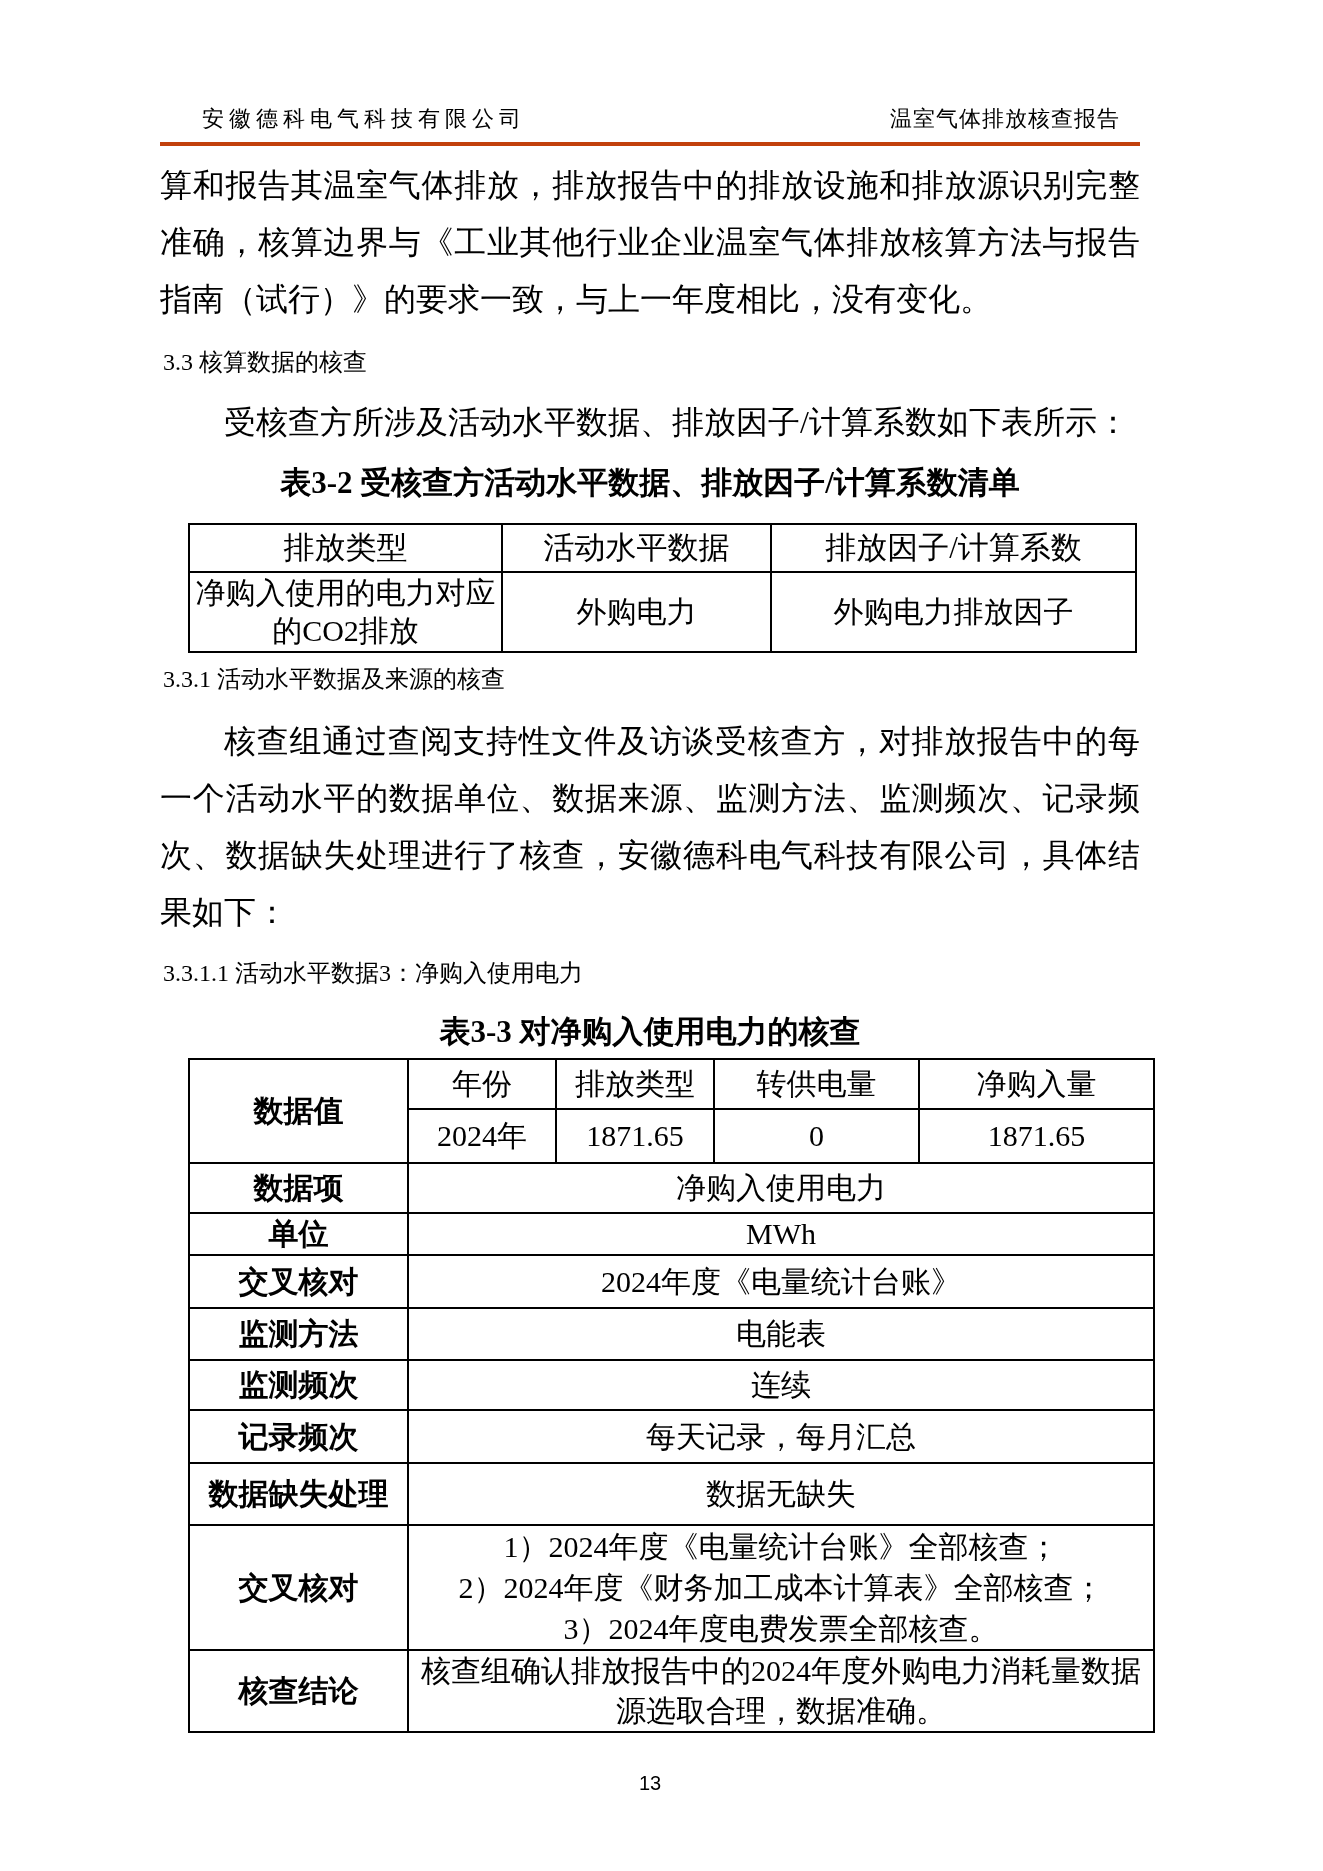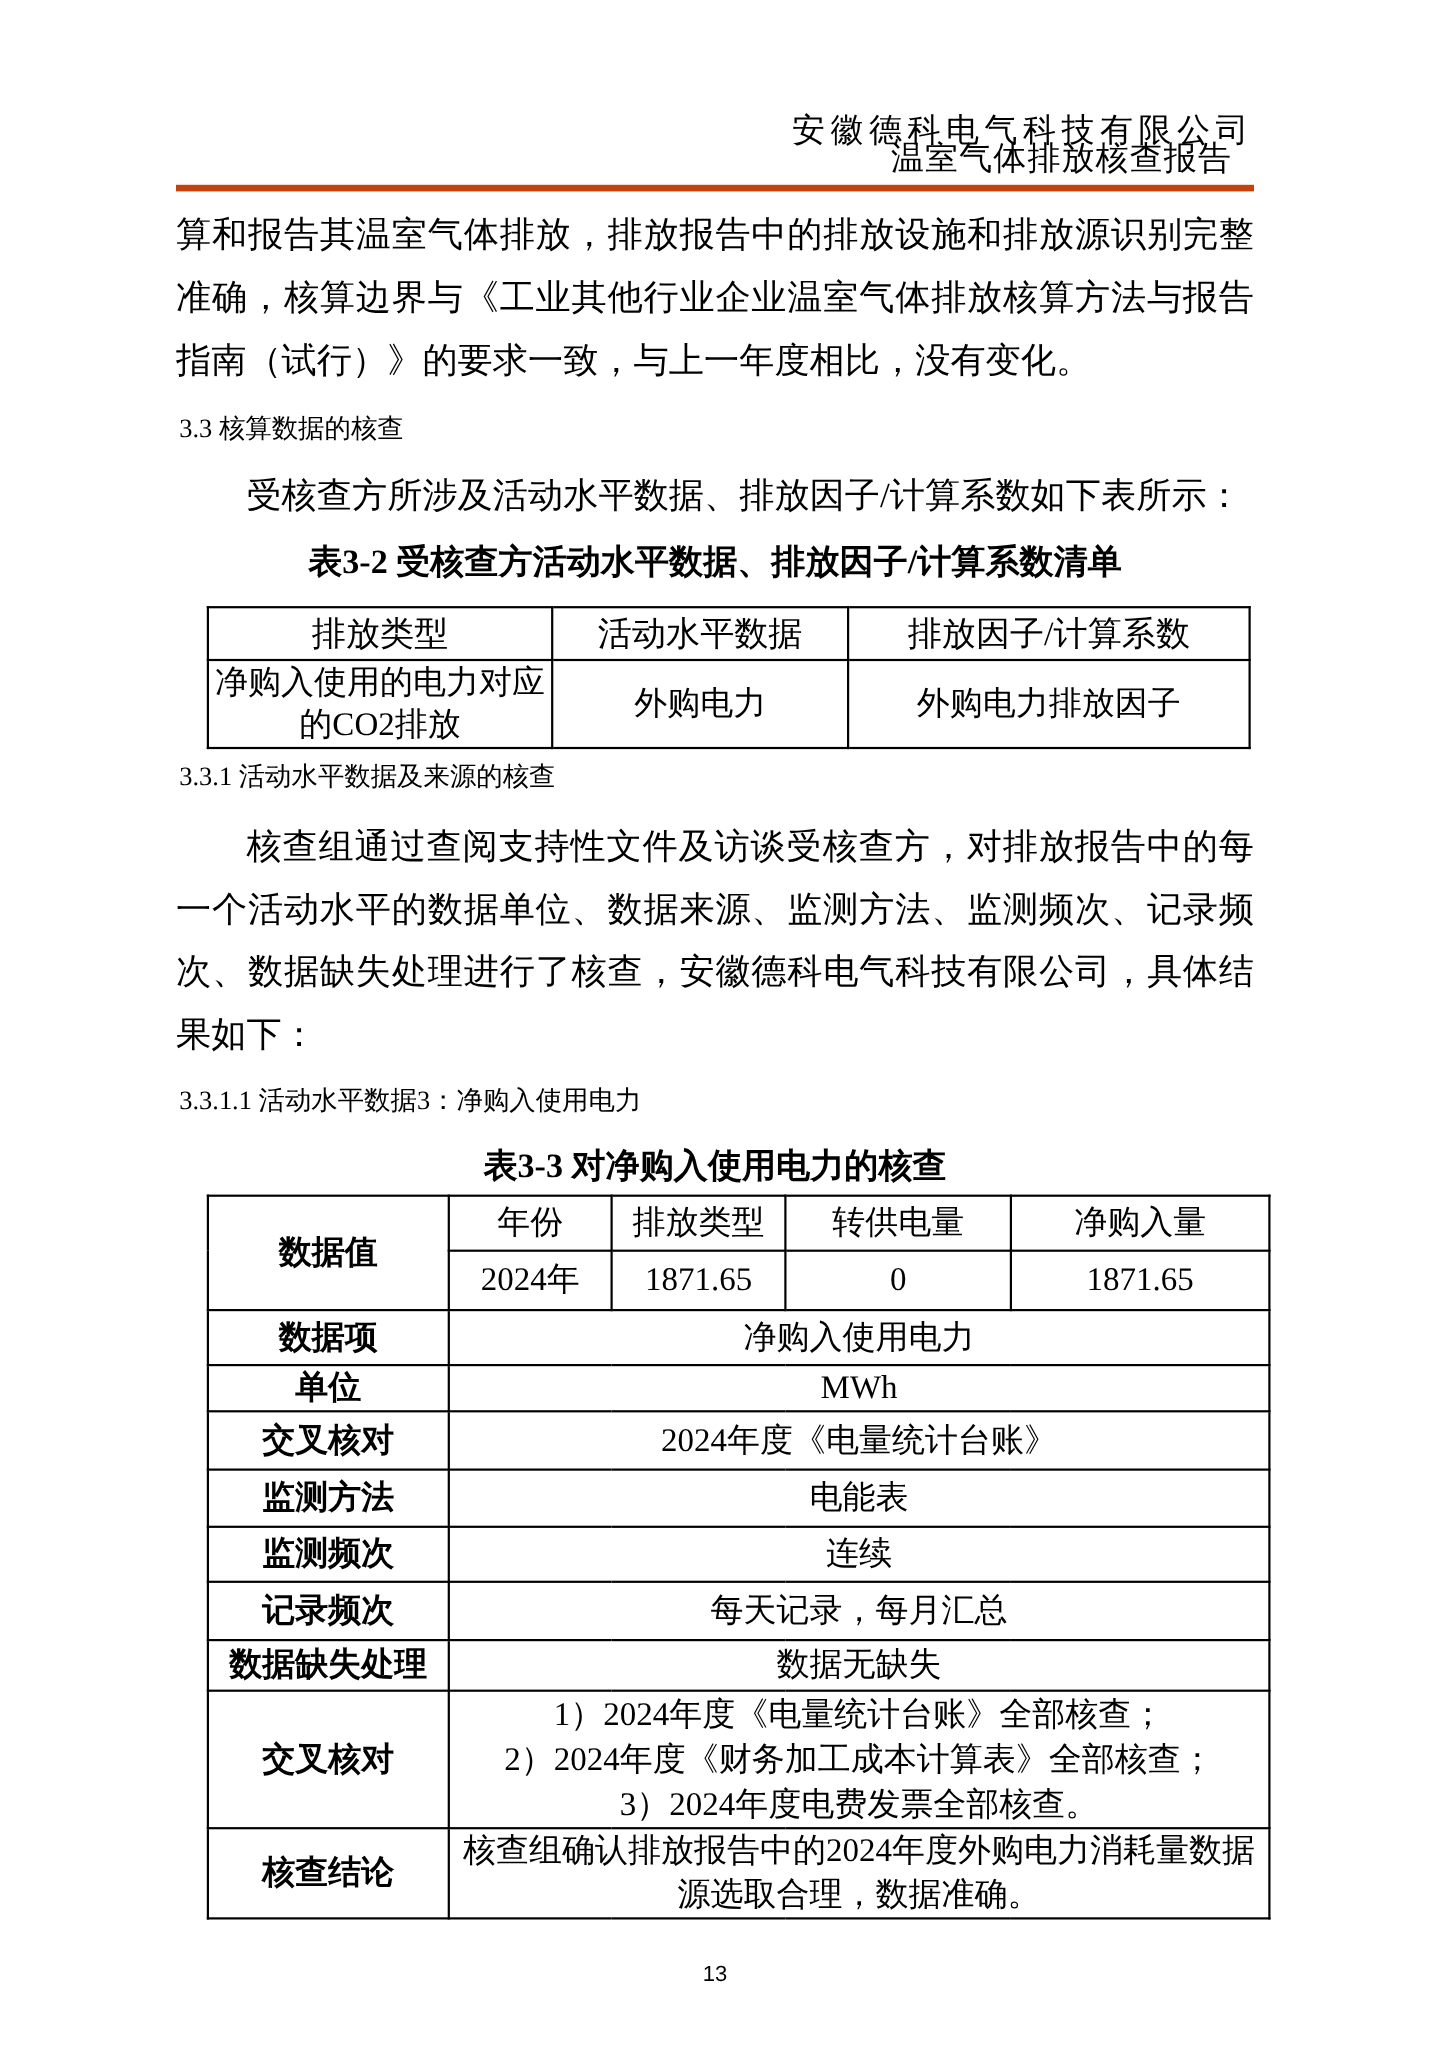--- a/index.html
+++ b/index.html
@@ -18,24 +18,23 @@
     top: 0;
     width: 980px;
   }
   
   .doc-header {
     display: flex;
     justify-content: space-between;
     align-items: flex-end;
     margin-top: 106px;
     padding-bottom: 10px;
-    border-bottom: 6px solid #c2410c;
-    font-size: 30px;
+    border-bottom: 4px solid #c2410c;
+    font-size: 22px;
     line-height: 26px;
-    flex-direction: column;
   }
   .doc-header .hleft { padding-left: 42px; letter-spacing: 5px; }
   .doc-header .hright { padding-right: 20px; letter-spacing: 1px; }
 
   
   .body-text {
     margin: 0;
     font-size: 32px;
     line-height: 57px;
     text-align: justify;
@@ -181,21 +180,21 @@
         <td colspan="4">电能表</td>
       </tr>
       <tr style="height:50px">
         <td class="lbl">监测频次</td>
         <td colspan="4">连续</td>
       </tr>
       <tr style="height:53px">
         <td class="lbl">记录频次</td>
         <td colspan="4">每天记录，每月汇总</td>
       </tr>
-      <tr style="height:46px">
+      <tr style="height:62px">
         <td class="lbl">数据缺失处理</td>
         <td colspan="4">数据无缺失</td>
       </tr>
       <tr style="height:124px">
         <td class="lbl">交叉核对</td>
         <td colspan="4">
           <div class="cross-line">1）2024年度《电量统计台账》全部核查；</div>
           <div class="cross-line">2）2024年度《财务加工成本计算表》全部核查；</div>
           <div class="cross-line">3）2024年度电费发票全部核查。</div>
         </td>

